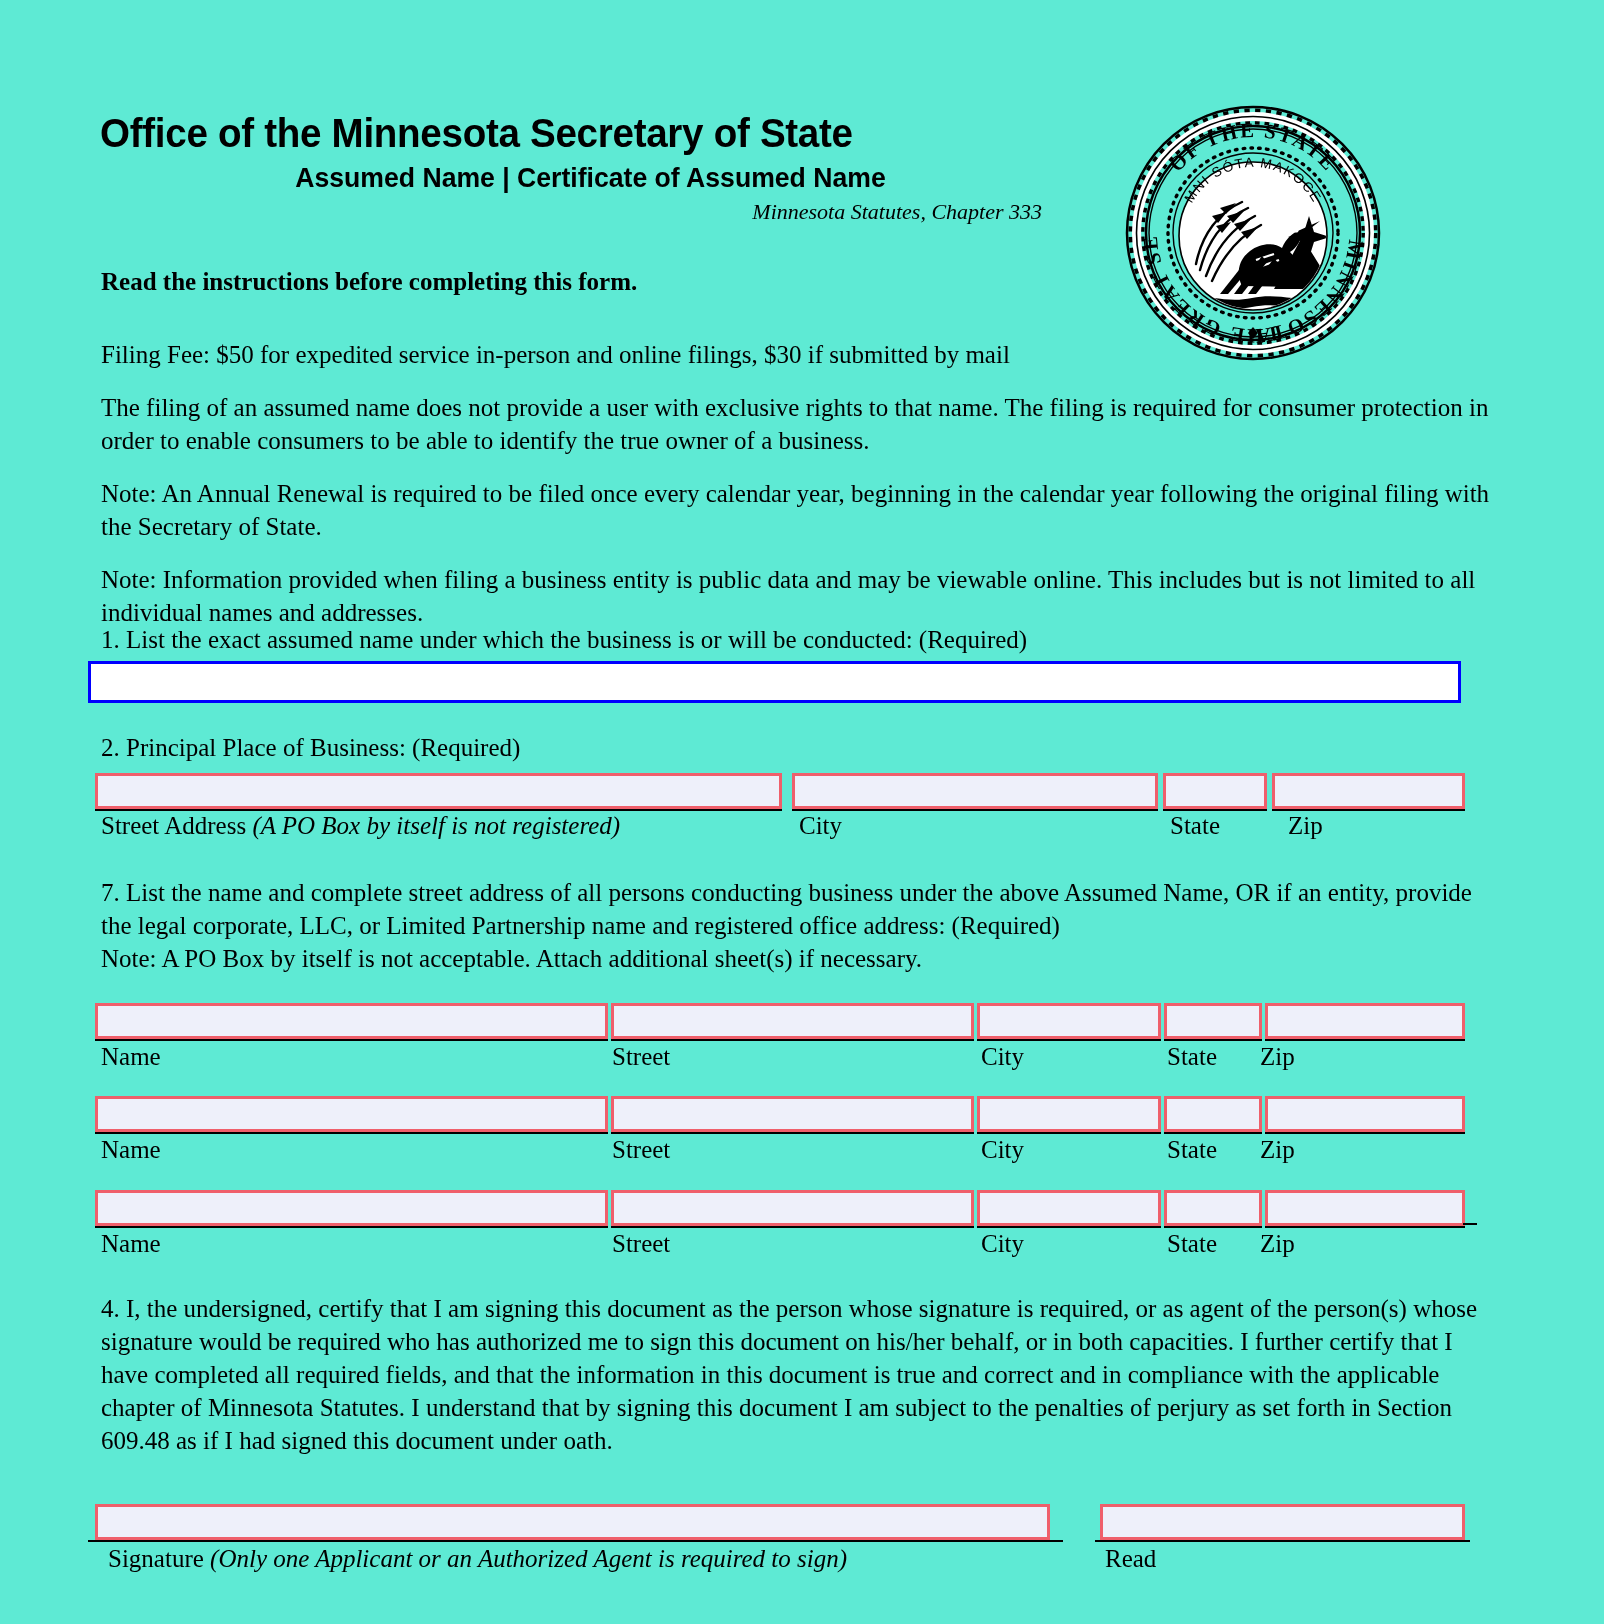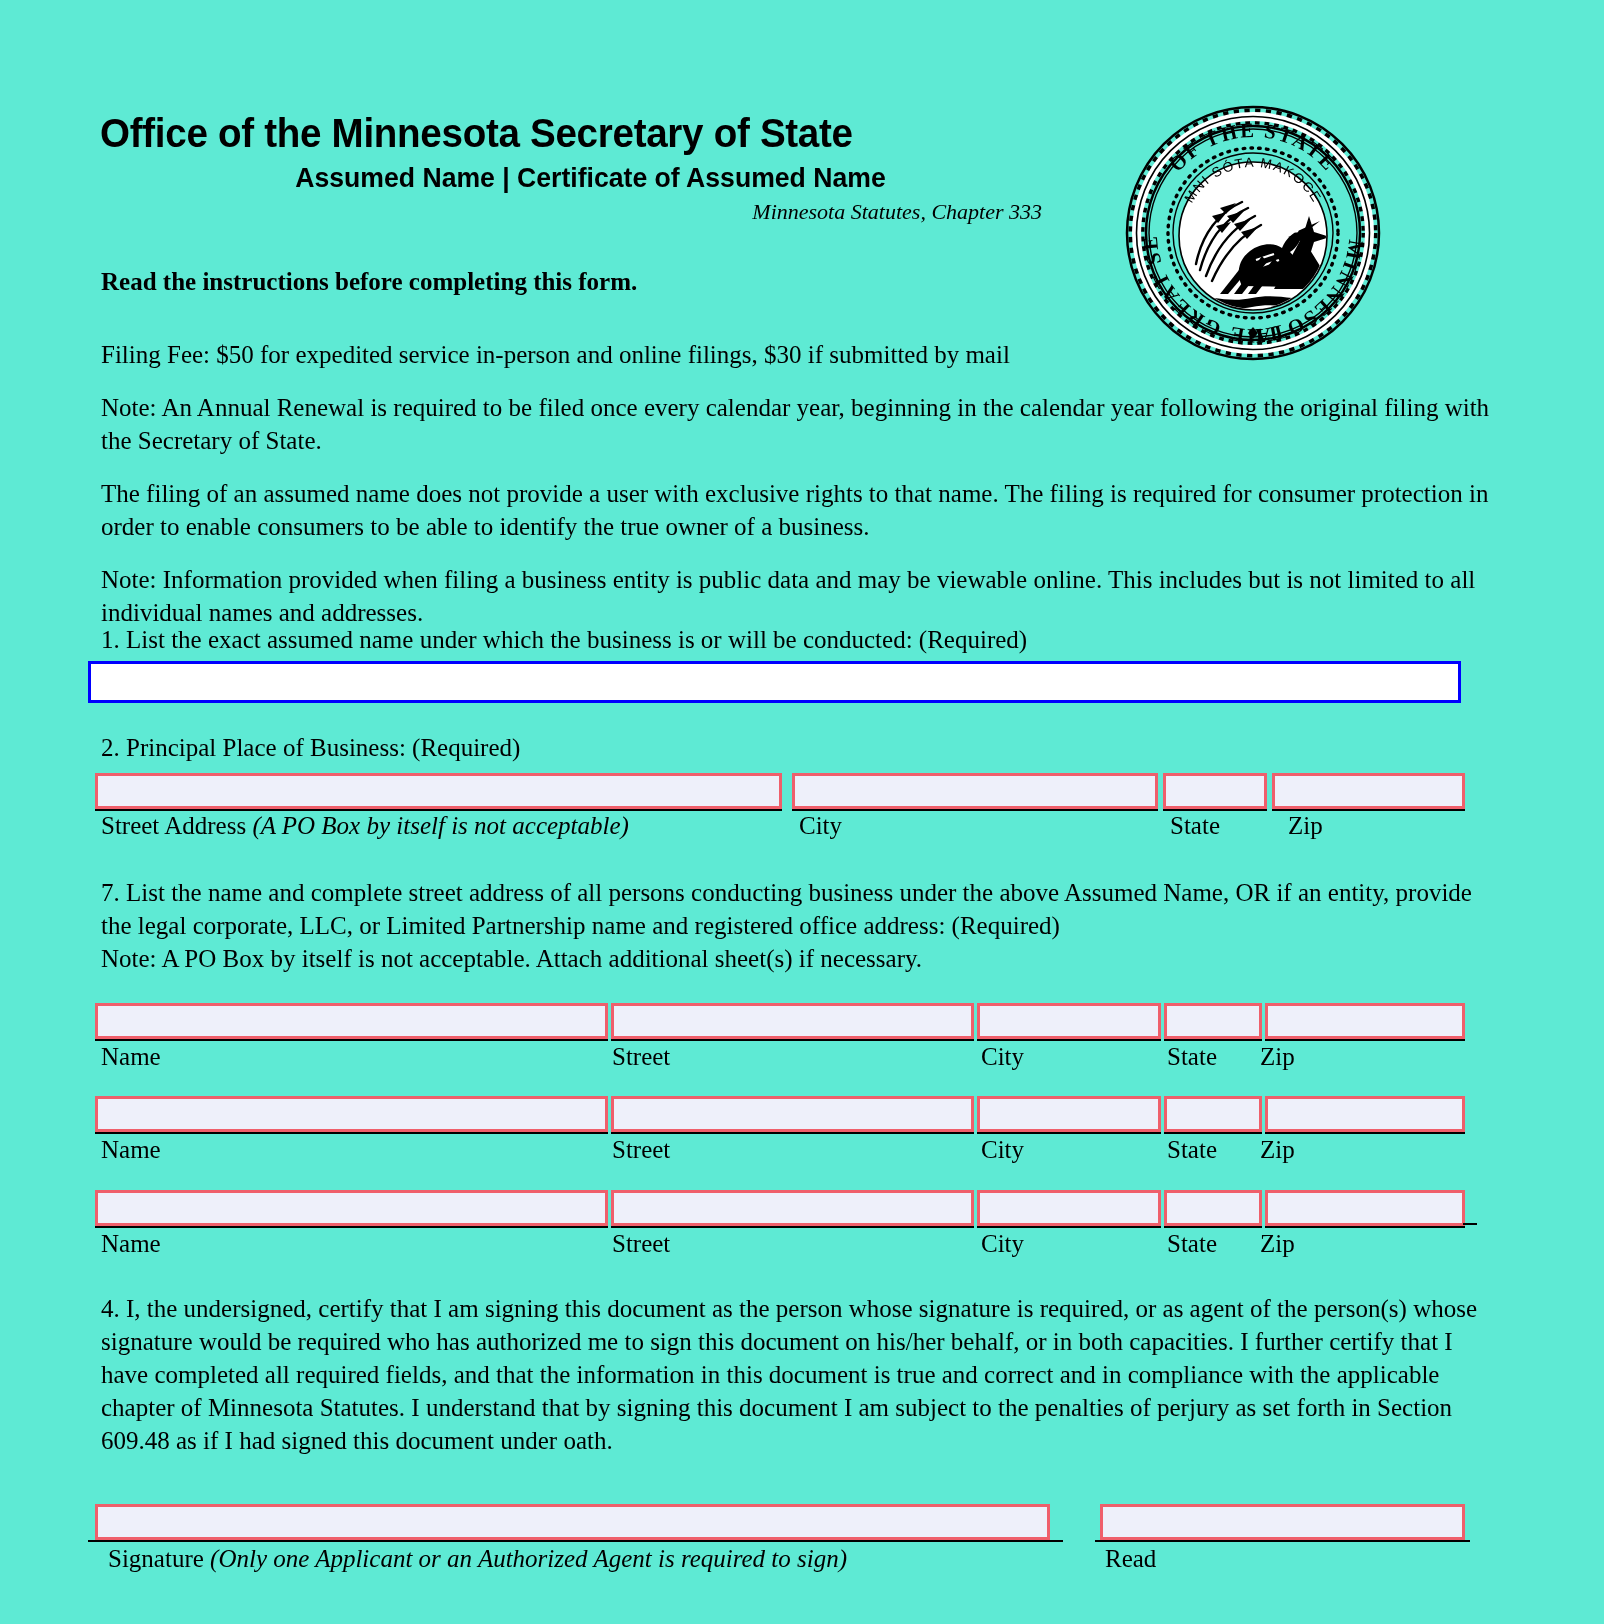--- a/index.html
+++ b/index.html
@@ -246,43 +246,43 @@
 
         <path d="M 52,194 C 78,188 100,200 128,194 C 156,188 180,200 208,194 L 208,203 C 180,209 156,197 128,203 C 100,209 78,197 52,203 Z" fill="#000"></path>
         <path d="M 58,212 C 84,206 106,218 134,212 C 162,206 184,218 210,212 L 210,220 C 184,226 162,214 134,220 C 106,226 84,214 58,220 Z" fill="#000"></path>
       </g>
     </svg>
   </div>
 
   <div class="body-block">
     <p class="read-instr">Read the instructions before completing this form.</p>
     <p class="para bold filing-fee">Filing Fee: $50 for expedited service in-person and online filings, $30 if submitted by mail</p>
+    <p class="para para-exclusive">The filing of an assumed name does not provide a user with exclusive rights to that name. The filing is required for consumer protection in order to enable consumers to be able to identify the true owner of a business.</p>
     <p class="para bold note-renewal">Note:  An Annual Renewal is required to be filed once every calendar year, beginning in the calendar year following the original filing with the Secretary of State.</p>
-    <p class="para para-exclusive">The filing of an assumed name does not provide a user with exclusive rights to that name. The filing is required for consumer protection in order to enable consumers to be able to identify the true owner of a business.</p>
     <p class="para para-public">Note: Information provided when filing a business entity is public data and may be viewable online. This includes but is not limited to all individual names and addresses.</p>
   </div>
 
   <div class="sec-label q1-label">1. List the exact assumed name under which the business is or will be conducted: (Required)</div>
   <input class="field-blue" type="text" value="" style="">
 
   <div class="sec-label q2-label">2. Principal Place of Business: (Required)</div>
 
   <div class="fieldrow" style="left:95px; top:773px; width:1370px;">
     <input class="cell" type="text" style="left: 0px; width: 687px;">
     <input class="cell" type="text" style="left: 697px; width: 366px;">
     <input class="cell" type="text" style="left: 1068px; width: 104px;">
     <input class="cell" type="text" style="left: 1177px; width: 193px;">
     <div class="cell-ul" style="left:0px; top:36px; width:687px;"></div>
     <div class="cell-ul" style="left:697px; top:36px; width:366px;"></div>
     <div class="cell-ul" style="left:1068px; top:36px; width:104px;"></div>
     <div class="cell-ul" style="left:1177px; top:36px; width:193px;"></div>
   </div>
 
   <div class="collabel" style="left:101px; top:812px;">
-    <span>Street Address </span><i>(A PO Box by itself is not acceptable)</i>
+    <span>Street Address </span><i>(A PO Box by itself is not registered)</i>
   </div>
   <div class="collabel" style="left:799px; top:812px;">City</div>
   <div class="collabel" style="left:1170px; top:812px;">State</div>
   <div class="collabel" style="left:1288px; top:812px;">Zip</div>
 
   <div class="sec-label q3-label">
     <span>7. List the name and complete street address of all persons conducting business under the above Assumed Name, OR if</span>
     <span>an entity, provide the legal corporate, LLC, or Limited Partnership name and registered office address: (Required)</span><br>
     <span>Note: A PO Box by itself is not acceptable.  Attach additional sheet(s) if necessary.</span>
   </div>

